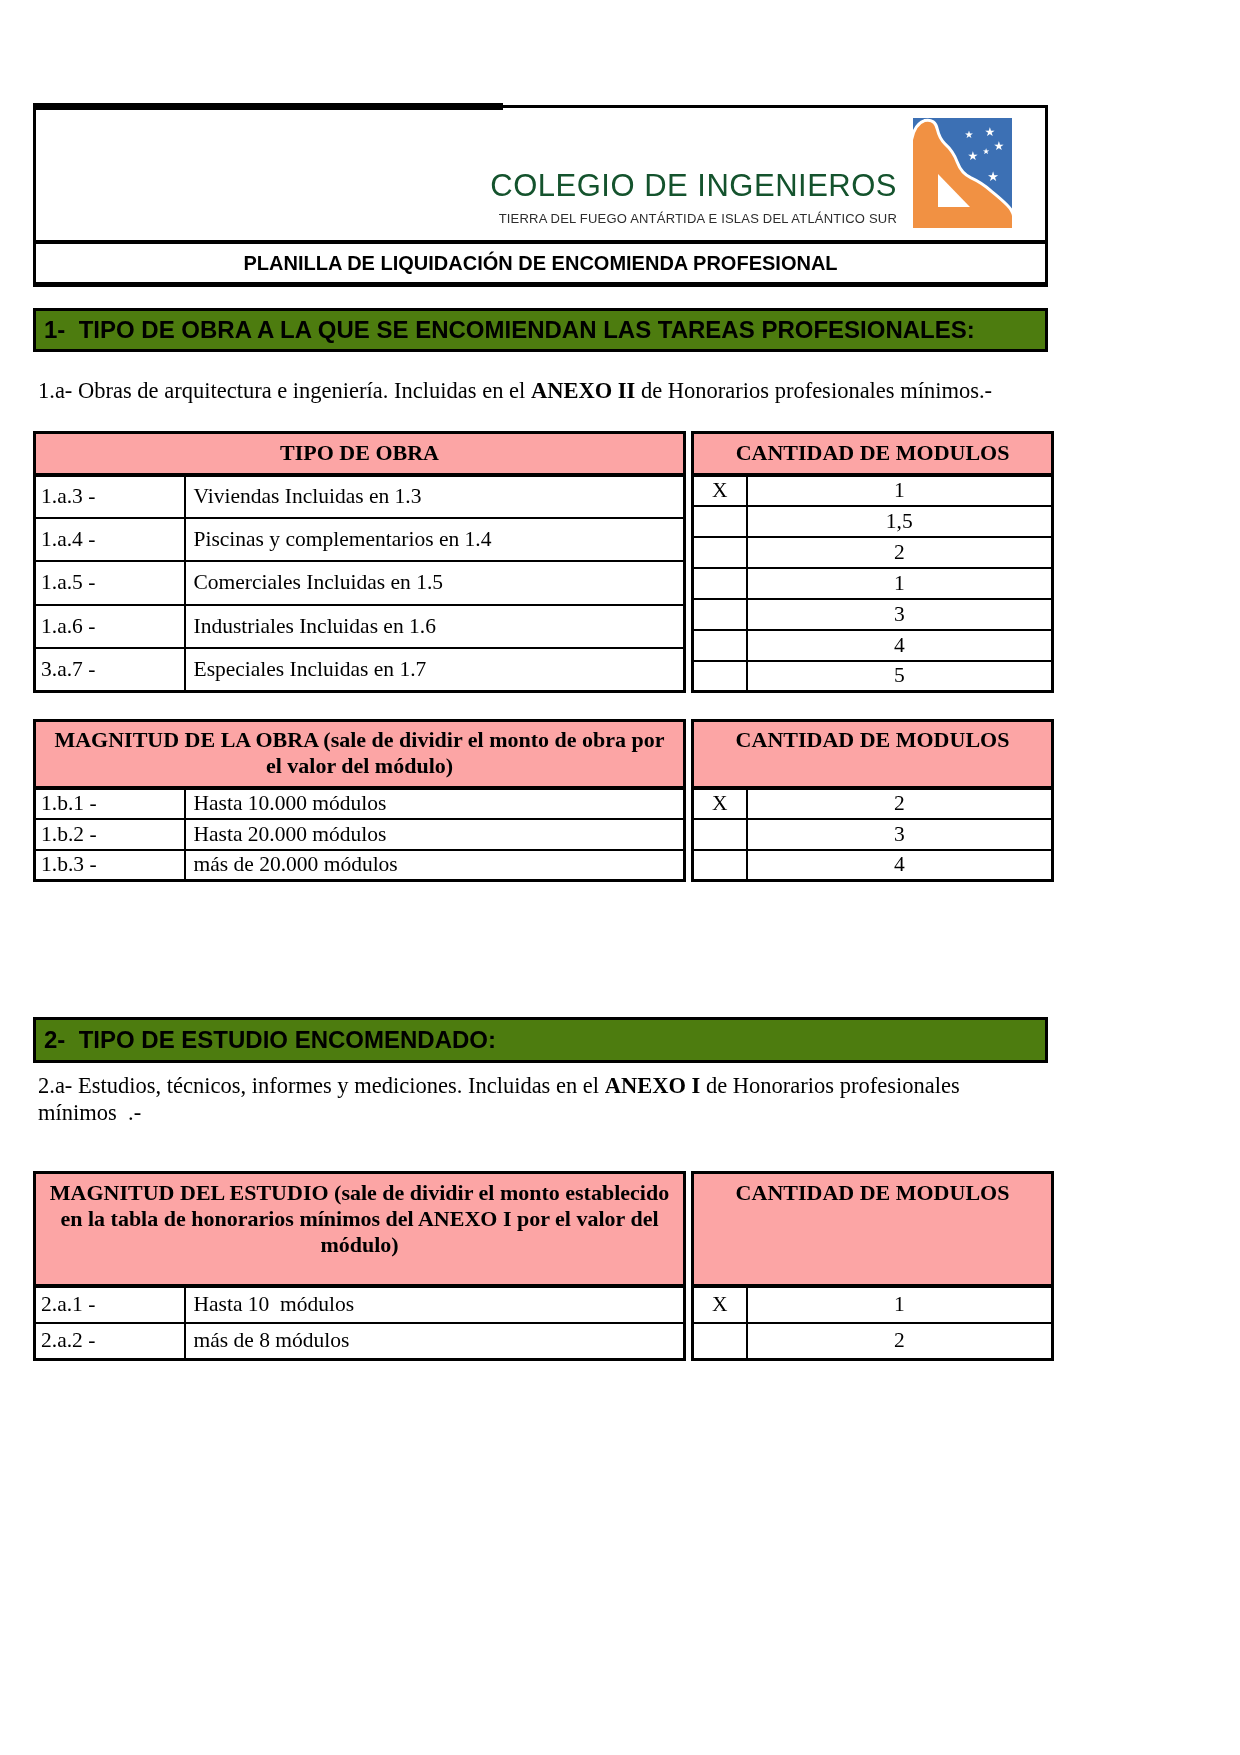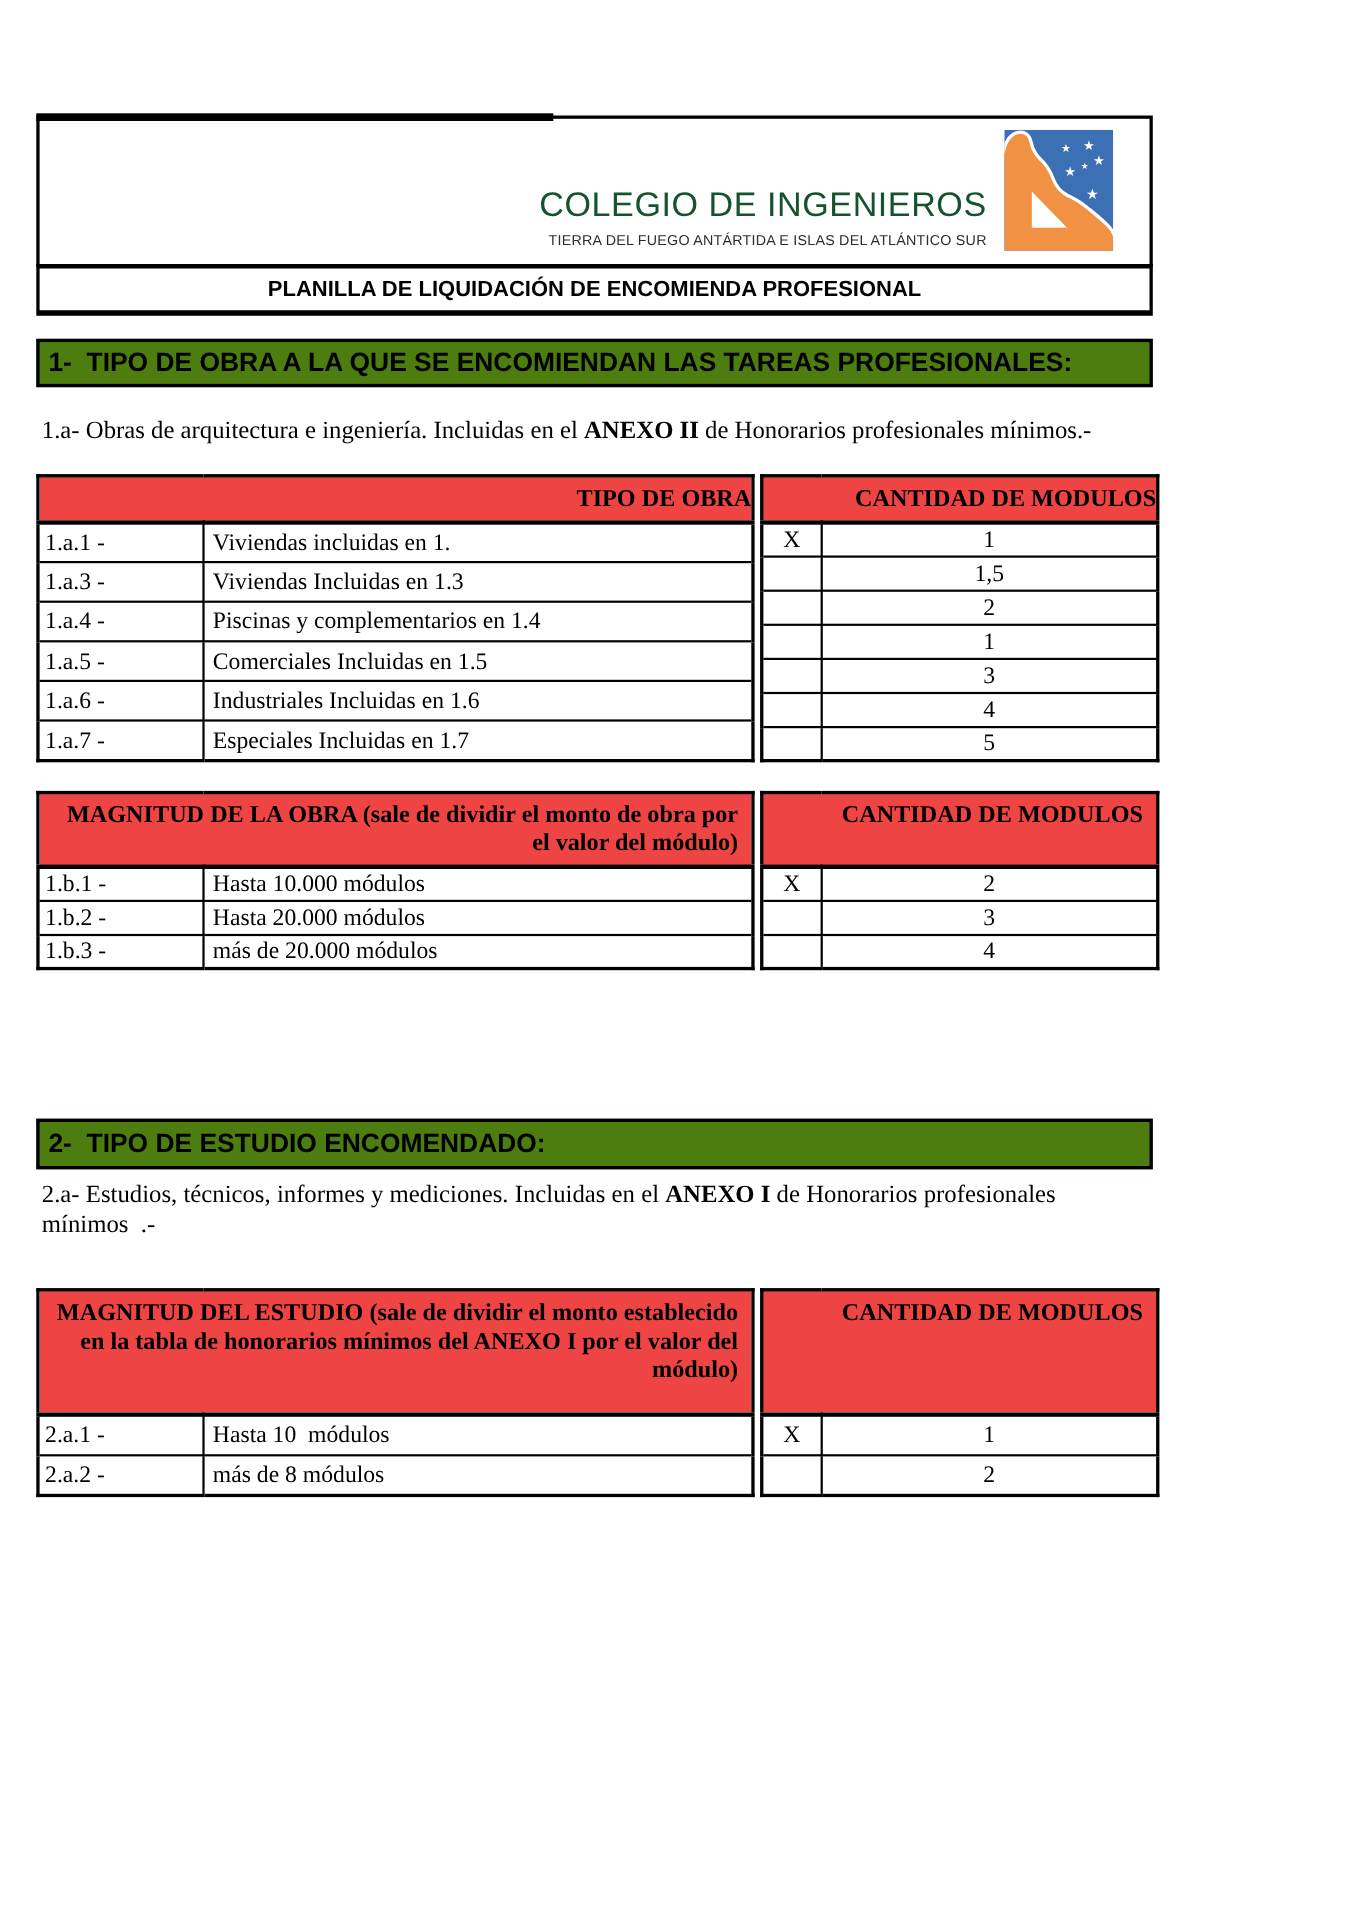--- a/index.html
+++ b/index.html
@@ -68,22 +68,22 @@
   .tbl-wrap { display:flex; gap:5px; }
   #tbl1-wrap { margin-top:27px; }
   #tbl2-wrap { margin-top:26px; }
   #tbl3-wrap { margin-top:45px; }
   table { border-collapse:collapse; table-layout:fixed; }
   .t-left  { width:650px; }
   .t-right { width:360px; }
   th, td { border:2px solid #000; overflow:hidden; }
   table tr > *:first-child { border-left-width:3px; }
   table tr > *:last-child  { border-right-width:3px; }
-  thead th { border-top-width:3px; border-bottom-width:4px; background:#ef4444;
-    font-family:"Liberation Serif", serif; font-weight:bold; font-size:22px; text-align:right; }
+  thead th { border-top-width:3px; border-bottom-width:4px; background:#fca5a5;
+    font-family:"Liberation Serif", serif; font-weight:bold; font-size:22px; text-align:center; }
   tbody tr:last-child > * { border-bottom-width:3px; }
   td { font-size:21.5px; white-space:pre; }
   .c-code  { text-align:left; padding-left:5px; }
   .c-desc  { text-align:left; padding-left:8px; }
   .c-mark  { text-align:center; }
   .c-value { text-align:center; }
 
   #tbl1-wrap th { height:42px; vertical-align:middle; }
   #tbl1-wrap td { height:31px; }
   #tbl2-wrap th { height:67px; vertical-align:top; padding:5px 12px 0 12px; }
@@ -133,41 +133,37 @@
             <col style="width:150px">
             <col style="width:500px">
           </colgroup>
         <thead>
             <tr>
           <th colspan="2">TIPO DE OBRA</th>
         </tr>
           </thead>
         <tbody>
             <tr>
-              <td class="c-code">1.a.1 -</td>
-              <td class="c-desc">Viviendas incluidas en 1.</td>
-            </tr>
-            <tr>
               <td class="c-code">1.a.3 -</td>
               <td class="c-desc">Viviendas Incluidas en 1.3</td>
             </tr>
             <tr>
               <td class="c-code">1.a.4 -</td>
               <td class="c-desc">Piscinas y complementarios en 1.4</td>
             </tr>
             <tr>
               <td class="c-code">1.a.5 -</td>
               <td class="c-desc">Comerciales Incluidas en 1.5</td>
             </tr>
             <tr>
               <td class="c-code">1.a.6 -</td>
               <td class="c-desc">Industriales Incluidas en 1.6</td>
             </tr>
             <tr>
-              <td class="c-code">1.a.7 -</td>
+              <td class="c-code">3.a.7 -</td>
               <td class="c-desc">Especiales Incluidas en 1.7</td>
             </tr>
           </tbody>
       </table>
       <table class="t-right">
         <colgroup>
             <col style="width:54px">
             <col style="width:306px">
           </colgroup>
         <thead>

